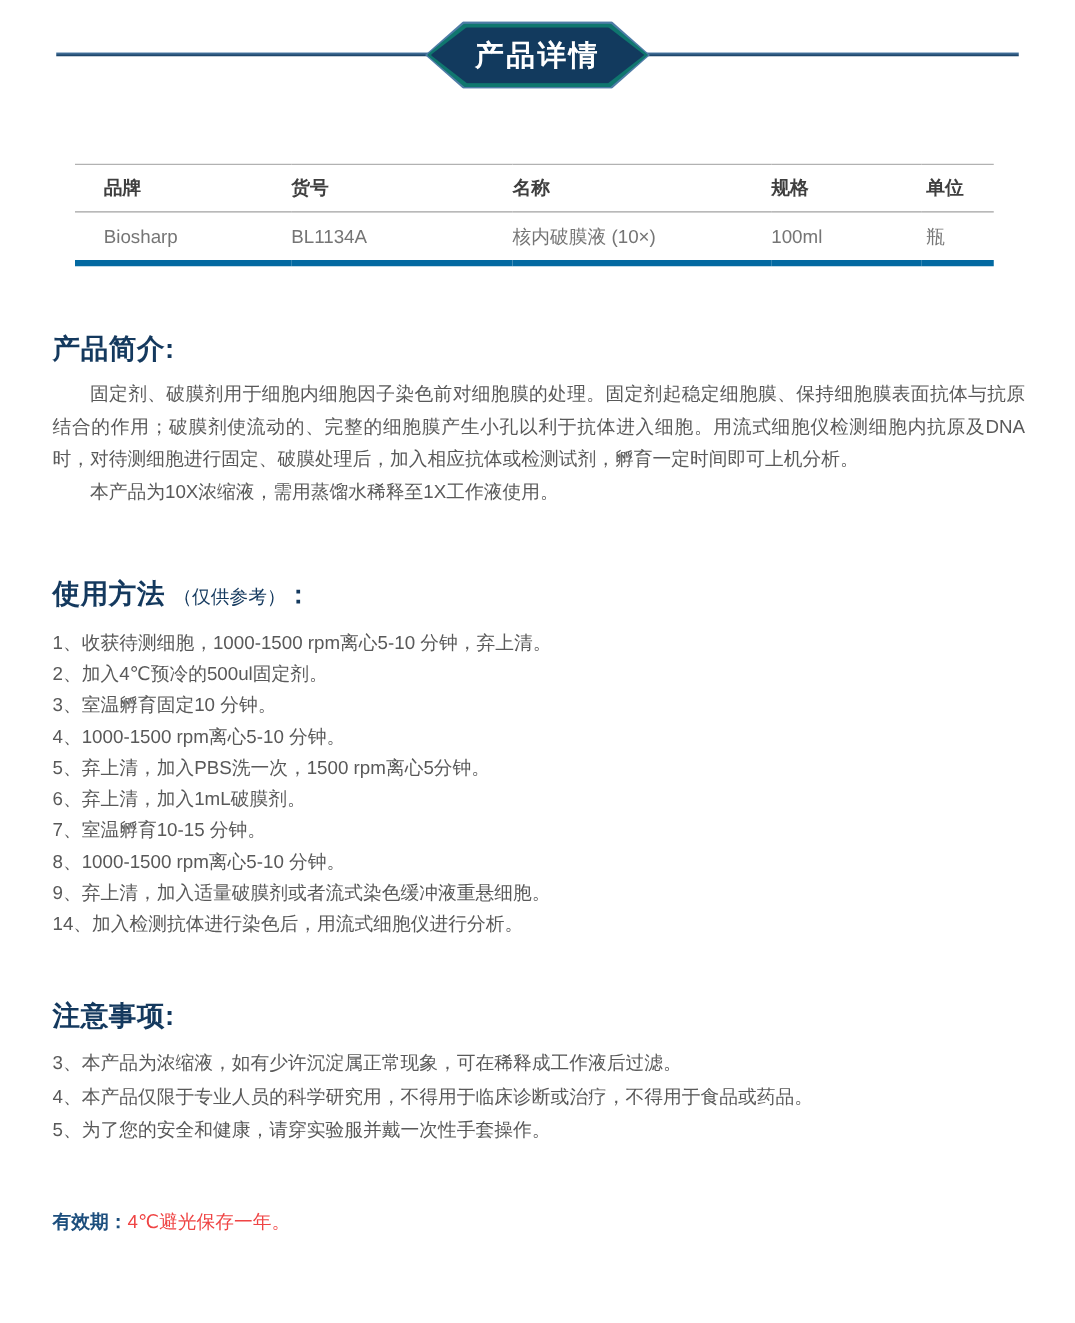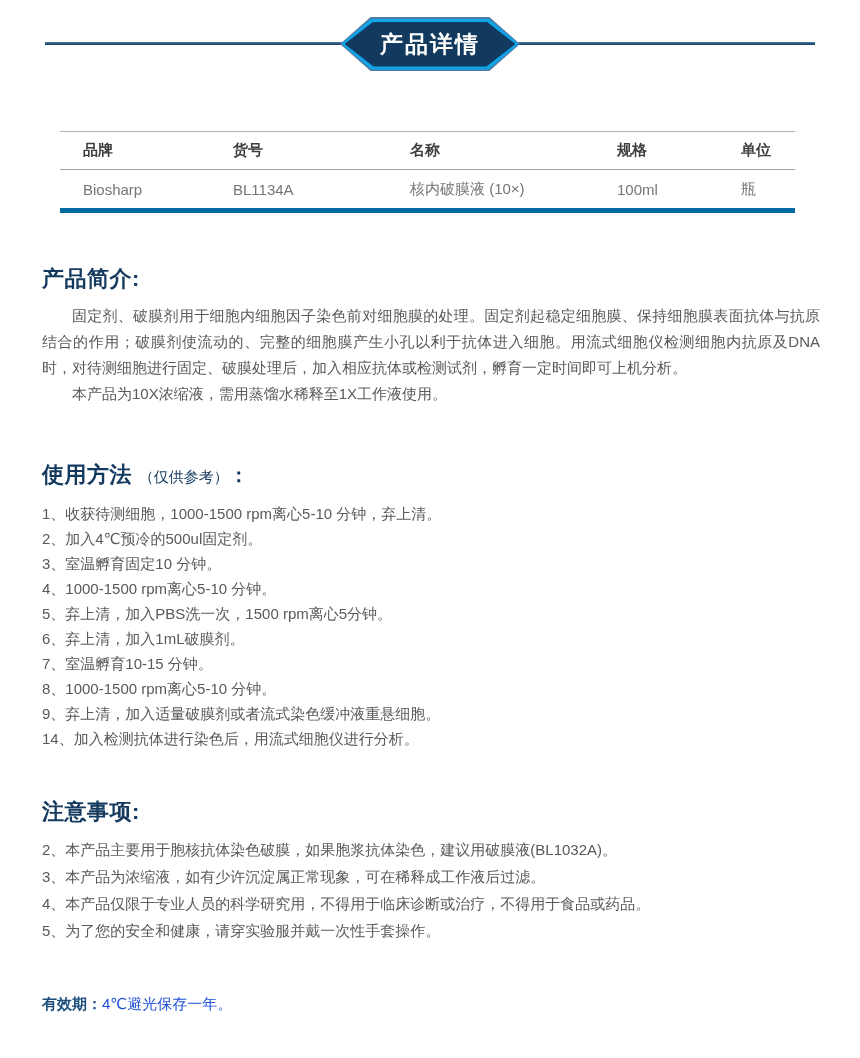--- a/index.html
+++ b/index.html
@@ -17,21 +17,21 @@
   .band-line {
     position: absolute;
     left: 45px; right: 45px; top: 42px; height: 3px;
     background: linear-gradient(#4e7ca6, #123a5e);
   }
   .hex { clip-path: polygon(0 50%, 17% 0, 83% 0, 100% 50%, 83% 100%, 17% 100%); }
   .badge-outline {
     position: absolute; left: 50%; top: 17px; transform: translateX(-50%);
     width: 180px; height: 54px; background: #4e7ca6;
   }
-  .badge-gap { position: absolute; inset: 1.5px; background: #0ea5e9; }
+  .badge-gap { position: absolute; inset: 1.5px; background: #0f766e; }
   .badge-fill {
     position: absolute; inset: 3px; background: #123a5e;
     display: flex; align-items: center; justify-content: center;
   }
   .badge-fill span {
     color: #ffffff; font-size: 23px; font-weight: 700; letter-spacing: 2px;
   }
 
   
   .product-table {
@@ -68,21 +68,21 @@
     text-align: justify; text-indent: 2em;
   }
   .para-group { margin-top: 9px; }
 
   .step-list, .note-list { margin: 9px 0 0 0; padding: 0; list-style: none; }
   .step-list li { color: #595959; font-size: 15px; line-height: 25px; }
   .note-list li { color: #595959; font-size: 15px; line-height: 27px; }
 
   .validity { margin-top: 49px; font-size: 15px; line-height: 22px; }
   .validity-label { color: #1c4e7d; font-weight: 700; }
-  .validity-value { color: #1d4ed8; }
+  .validity-value { color: #ef4444; }
 </style>
 </head>
 <body>
 
 <div class="page">
 
   <div class="header-band">
     <div class="band-line"></div>
     <div class="badge-outline hex">
       <div class="badge-gap hex">
@@ -143,21 +143,20 @@
         <li>7、室温孵育10-15 分钟。</li>
         <li>8、1000-1500 rpm离心5-10 分钟。</li>
         <li>9、弃上清，加入适量破膜剂或者流式染色缓冲液重悬细胞。</li>
         <li>14、加入检测抗体进行染色后，用流式细胞仪进行分析。</li>
       </ul>
     </section>
 
     <section>
       <h2 class="section-title title-notes">注意事项:</h2>
       <ul class="note-list">
-        <li>2、本产品主要用于胞核抗体染色破膜，如果胞浆抗体染色，建议用破膜液(BL1032A)。</li>
         <li>3、本产品为浓缩液，如有少许沉淀属正常现象，可在稀释成工作液后过滤。</li>
         <li>4、本产品仅限于专业人员的科学研究用，不得用于临床诊断或治疗，不得用于食品或药品。</li>
         <li>5、为了您的安全和健康，请穿实验服并戴一次性手套操作。</li>
       </ul>
     </section>
 
     <p class="validity">
       <span class="validity-label">有效期：</span><span class="validity-value">4℃避光保存一年。</span>
     </p>
 

